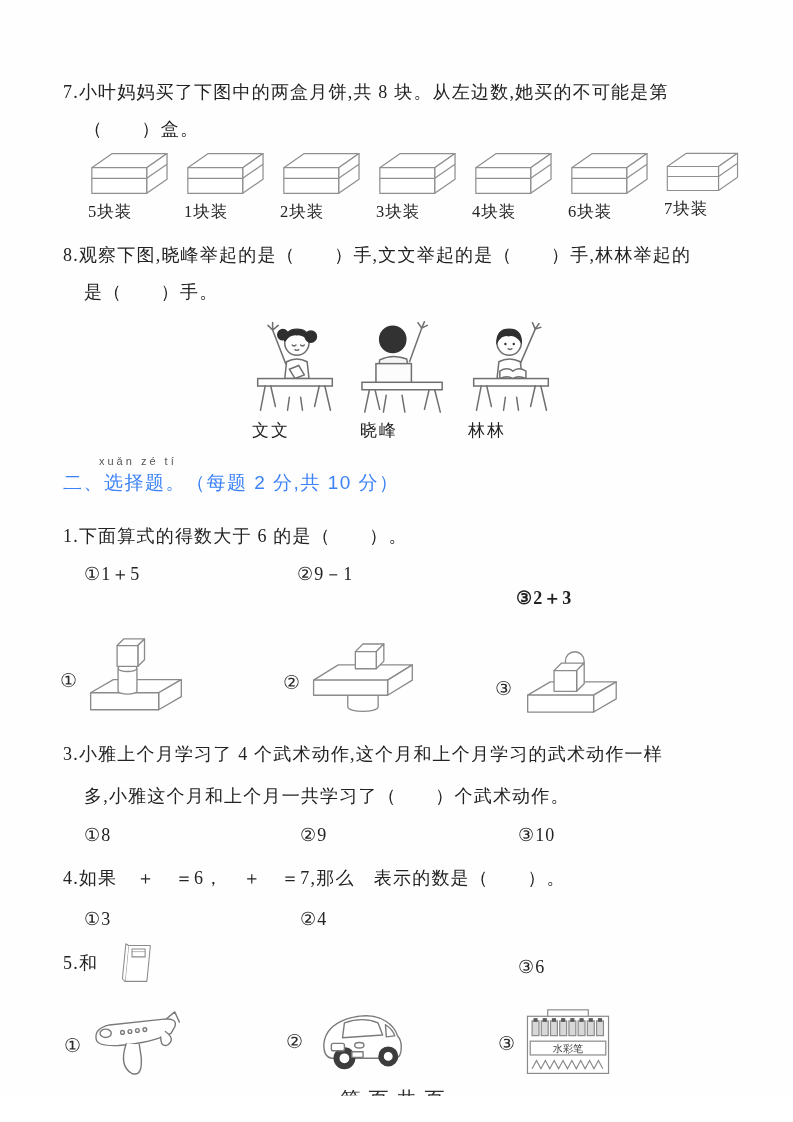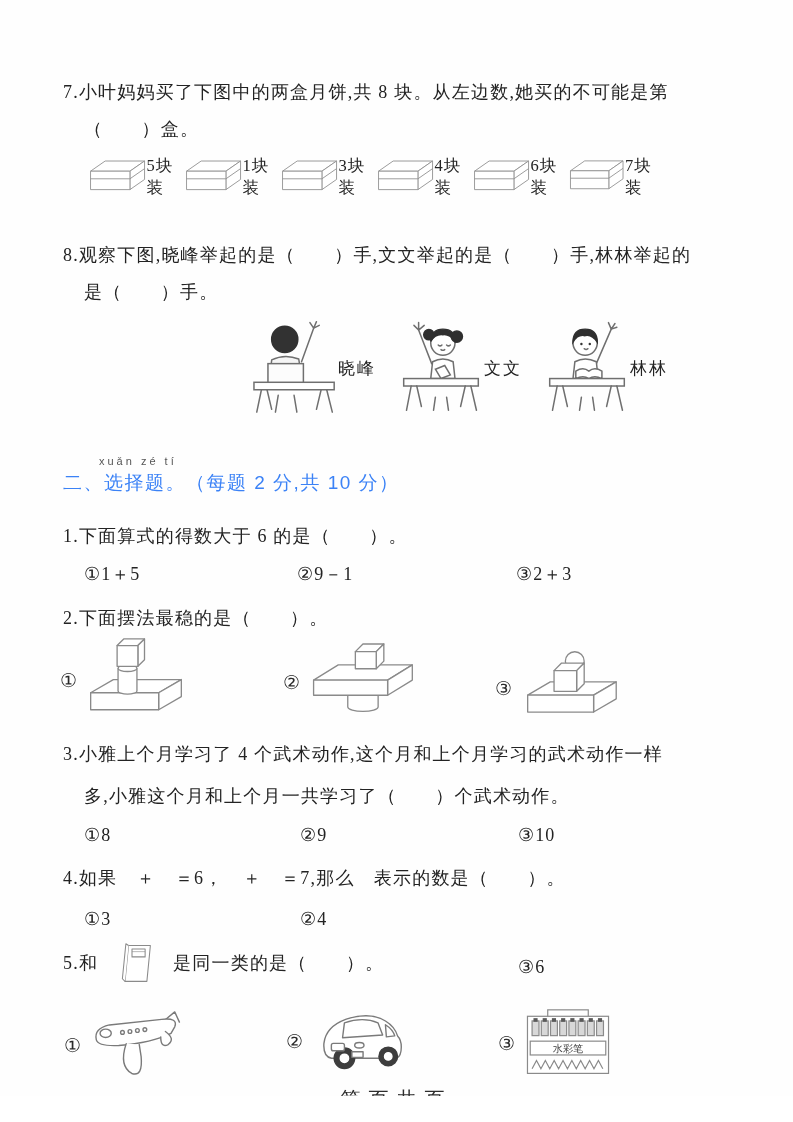--- a/index.html
+++ b/index.html
@@ -14,21 +14,21 @@
   .opt { position:absolute; font-size:18px; letter-spacing:1px; white-space:nowrap; color:#232323; }
   .heading {
     position:absolute; font-family:"Liberation Sans","DejaVu Sans",sans-serif;
     font-weight:normal; font-size:19px; letter-spacing:1.5px; color:#3b82f6; white-space:nowrap;
   }
   .pinyin {
     position:absolute; font-family:"Liberation Sans","DejaVu Sans",sans-serif;
     font-size:11px; letter-spacing:3px; color:#555; white-space:nowrap;
   }
   .figrow { position:absolute; display:flex; }
-  .figcol { display:flex; flex-direction:row; align-items:center; }
+  .figcol { display:flex; flex-direction:column; align-items:flex-start; }
   .figcol .cap { font-size:16.5px; margin-top:5px; color:#232323; letter-spacing:1px; }
   .students { gap:22px; }
   .students .cap { font-size:17px; letter-spacing:2px; }
   .boxes { gap:6px; }
   .boxes .figcol { width:90px; }
   .group { position:absolute; display:flex; align-items:center; gap:6px; }
   .circ { font-size:19px; color:#2a2a2a; }
   .q5line { position:absolute; display:flex; align-items:center; gap:20px; }
   .q5line .seg { font-size:18px; letter-spacing:1.2px; white-space:nowrap; color:#232323; }
   .footer {
@@ -70,20 +70,26 @@
     <div class="figcol">
       <svg width="82" height="46">
           <use href="#mbox"></use>
         </svg>
       <span class="cap">1块装</span>
     </div>
     <div class="figcol">
       <svg width="82" height="46">
           <use href="#mbox"></use>
         </svg>
+      <span class="cap">2块装</span>
+    </div>
+    <div class="figcol">
+      <svg width="82" height="46">
+          <use href="#mbox"></use>
+        </svg>
       <span class="cap">3块装</span>
     </div>
     <div class="figcol">
       <svg width="82" height="46">
           <use href="#mbox"></use>
         </svg>
       <span class="cap">4块装</span>
     </div>
     <div class="figcol">
       <svg width="82" height="46">
@@ -96,39 +102,20 @@
           <use href="#mbox"></use>
         </svg>
       <span class="cap">7块装</span>
     </div>
   </div>
 
   <div class="t" style="left:63px; top:243px;">8.观察下图,晓峰举起的是（　　）手,文文举起的是（　　）手,林林举起的</div>
   <div class="t" style="left:84px; top:280px;text-align:center;">是（　　）手。</div>
 
   <div class="figrow students" style="left:252px; top:317px;">
-    <div class="figcol">
-      <svg width="86" height="97" viewBox="0 0 92 104">
-        <g fill="none" stroke="#6f6f6f" stroke-width="1.6" stroke-linecap="round">
-          <path d="M53,48 L66,12"></path>
-          <path d="M66,12 l-4,-6 m4,6 l3,-7 m-3,7 l6,-3"></path>
-          <circle cx="35" cy="24" r="14" fill="#323232" stroke="#323232"></circle>
-          <path d="M21,46 Q35,39 50,45 L53,64 L19,64 Z" fill="#f5f5f5"></path>
-          <rect x="17" y="50" width="38" height="24" fill="#fcfcfc"></rect>
-          <rect x="2" y="70" width="86" height="8" fill="#ffffff"></rect>
-          <path d="M10,78 L5,102"></path>
-            <path d="M16,78 L21,99"></path>
-          <path d="M74,78 L69,99"></path>
-            <path d="M80,78 L86,102"></path>
-          <path d="M28,84 L25,102"></path>
-            <path d="M45,84 L48,102"></path>
-        </g>
-      </svg>
-      <span class="cap">晓峰</span>
-    </div>
     <div class="figcol">
       <svg width="86" height="97" viewBox="0 0 92 104">
         <g fill="none" stroke="#6f6f6f" stroke-width="1.6" stroke-linecap="round">
           <path d="M36,50 L22,14"></path>
           <path d="M22,14 l-5,-5 m5,5 l0,-8 m0,8 l6,-5"></path>
           <circle cx="48" cy="28" r="13" fill="#ffffff"></circle>
           <path d="M35,26 Q36,13 48,13 Q61,13 61,26 Q55,18 48,19 Q40,18 35,26 Z" fill="#2f2f2f" stroke="#2f2f2f"></path>
           <circle cx="33" cy="19" r="5.5" fill="#2f2f2f" stroke="#2f2f2f"></circle>
           <circle cx="63" cy="21" r="6" fill="#2f2f2f" stroke="#2f2f2f"></circle>
           <path d="M43,30 q2,2 4,0 M52,30 q2,2 4,0"></path>
@@ -141,20 +128,39 @@
           <path d="M72,74 L67,96"></path>
             <path d="M78,74 L84,100"></path>
           <path d="M40,86 L38,100 m14,-14 l2,14"></path>
         </g>
       </svg>
       <span class="cap">文文</span>
     </div>
     <div class="figcol">
       <svg width="86" height="97" viewBox="0 0 92 104">
         <g fill="none" stroke="#6f6f6f" stroke-width="1.6" stroke-linecap="round">
+          <path d="M53,48 L66,12"></path>
+          <path d="M66,12 l-4,-6 m4,6 l3,-7 m-3,7 l6,-3"></path>
+          <circle cx="35" cy="24" r="14" fill="#323232" stroke="#323232"></circle>
+          <path d="M21,46 Q35,39 50,45 L53,64 L19,64 Z" fill="#f5f5f5"></path>
+          <rect x="17" y="50" width="38" height="24" fill="#fcfcfc"></rect>
+          <rect x="2" y="70" width="86" height="8" fill="#ffffff"></rect>
+          <path d="M10,78 L5,102"></path>
+            <path d="M16,78 L21,99"></path>
+          <path d="M74,78 L69,99"></path>
+            <path d="M80,78 L86,102"></path>
+          <path d="M28,84 L25,102"></path>
+            <path d="M45,84 L48,102"></path>
+        </g>
+      </svg>
+      <span class="cap">晓峰</span>
+    </div>
+    <div class="figcol">
+      <svg width="86" height="97" viewBox="0 0 92 104">
+        <g fill="none" stroke="#6f6f6f" stroke-width="1.6" stroke-linecap="round">
           <path d="M56,50 L72,13"></path>
           <path d="M72,13 l-3,-7 m3,7 l4,-6 m-4,6 l6,-2"></path>
           <circle cx="44" cy="28" r="13" fill="#ffffff"></circle>
           <path d="M31,27 Q31,13 44,13 Q57,13 57,27 Q51,18 44,20 Q36,18 31,27 Z" fill="#2f2f2f" stroke="#2f2f2f"></path>
           <circle cx="40" cy="29" r="1.3" fill="#333333" stroke="none"></circle>
           <circle cx="49" cy="29" r="1.3" fill="#333333" stroke="none"></circle>
           <path d="M43,34 q2,1.5 4,0"></path>
           <path d="M33,48 Q44,42 56,48 L58,66 L31,66 Z" fill="#ffffff"></path>
           <path d="M34,58 Q42,53 48,58 Q54,53 62,58 L62,66 Q54,62 48,66 Q42,62 34,66 Z" fill="#ffffff"></path>
           <rect x="6" y="66" width="80" height="8" fill="#ffffff"></rect>
@@ -168,23 +174,22 @@
       <span class="cap">林林</span>
     </div>
   </div>
 
   <div class="pinyin" style="left:99px; top:455px;">xuǎn zé tí</div>
   <div class="heading" style="left:63px; top:470px;">二、选择题。（每题 2 分,共 10 分）</div>
 
   <div class="t" style="left:63px; top:524px;">1.下面算式的得数大于 6 的是（　　）。</div>
   <div class="opt" style="left:84px; top:562px;">①1＋5</div>
   <div class="opt" style="left:297px; top:562px;">②9－1</div>
-  <div class="opt" style="left:516px; top:562px;">③2＋3</div>
-
-  <div class="t" style="left:63px; top:606px;">2.下面摆法最稳的是（　　）。</div>
+  <div class="opt" style="left:516px; top:586px;font-weight:bold;">③2＋3</div>
+
 
   <div class="group" style="left:60px; top:638px;">
     <span class="circ">①</span>
     <svg width="106" height="85" viewBox="0 0 112 90">
       <g fill="#ffffff" stroke="#8a8a8a" stroke-width="1.4" stroke-linejoin="round">
         <polygon points="8,58 32,44 104,44 80,58"></polygon>
         <polygon points="80,58 104,44 104,62 80,76"></polygon>
         <rect x="8" y="58" width="72" height="18"></rect>
         <path d="M37,32 L37,56 A10,3.5 0 0 0 57,56 L57,32"></path>
         <ellipse cx="47" cy="32" rx="10" ry="3.5"></ellipse>
@@ -239,21 +244,20 @@
   <div class="q5line" style="left:63px; top:941px;">
     <span class="seg">5.和</span>
     <svg width="35" height="44" viewBox="0 0 40 50">
       <g fill="#ffffff" stroke="#8a8a8a" stroke-width="1.2" stroke-linejoin="round">
         <path d="M8,46 L12,5 L37,5 L33,46 Z"></path>
         <path d="M8,46 L5,43 L9,3 L12,5"></path>
         <rect x="16" y="9" width="15" height="9"></rect>
         <line x1="16" y1="12" x2="31" y2="12" stroke-width="0.7"></line>
       </g>
     </svg>
-    <span class="seg">是同一类的是（　　）。</span>
   </div>
 
   <div class="group" style="left:64px; top:1010px;">
     <span class="circ">①</span>
     <svg width="112" height="70" viewBox="0 0 120 75">
       <g fill="#ffffff" stroke="#7a7a7a" stroke-width="1.5" stroke-linejoin="round" stroke-linecap="round">
         <path d="M82,12 L94,2 L99,13"></path>
         <path d="M10,32 Q7,20 24,16 L80,10 Q98,8 94,18 L90,25 Q70,35 34,38 Q12,39 10,32 Z"></path>
         <ellipse cx="20" cy="25" rx="6" ry="4.5"></ellipse>
         <circle cx="38" cy="24" r="2"></circle>

